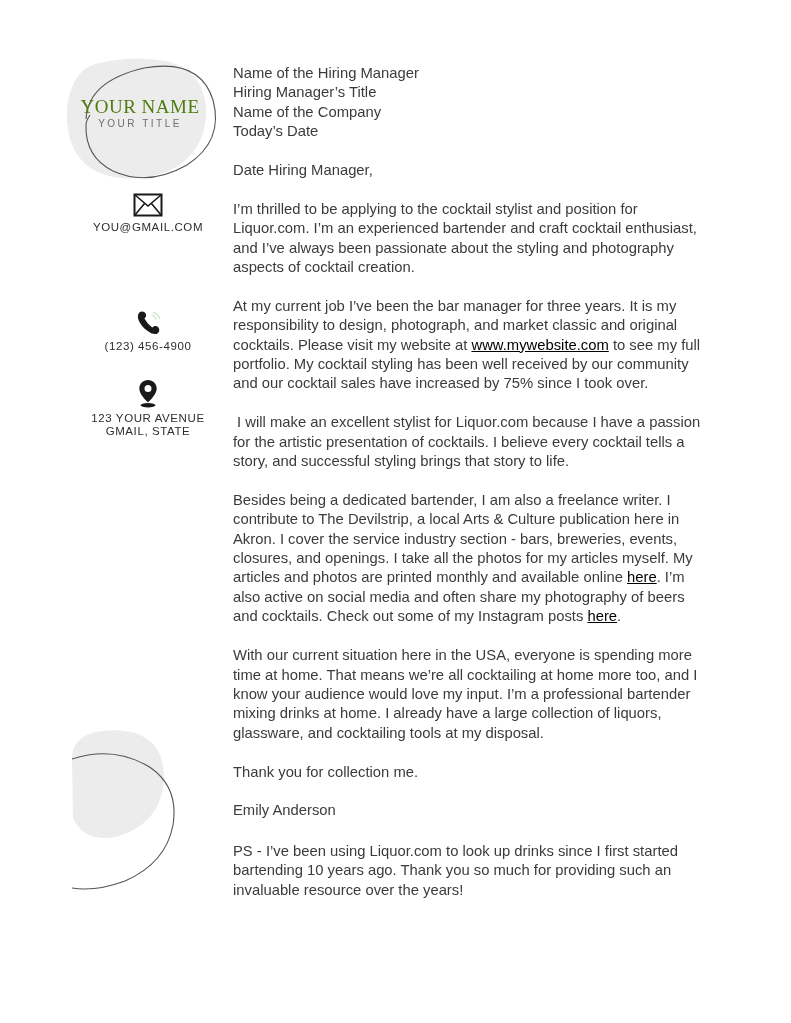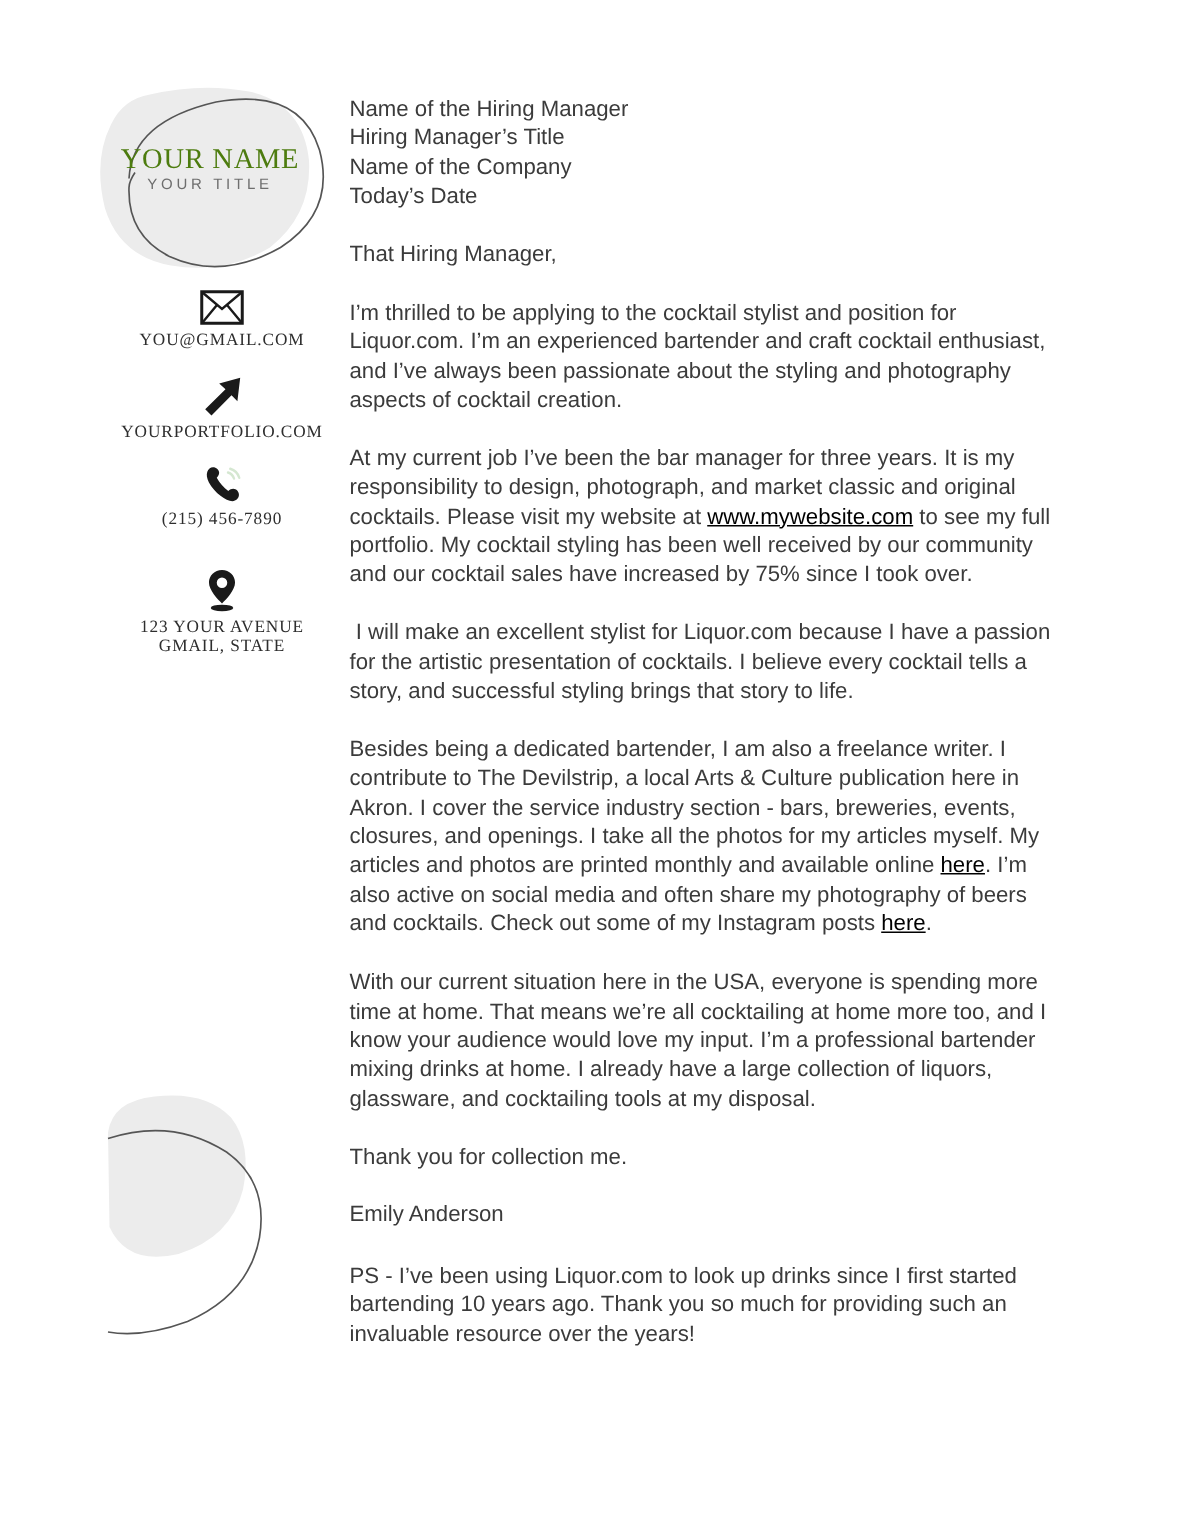--- a/index.html
+++ b/index.html
@@ -26,21 +26,21 @@
   }
   .logo-title{
     position:absolute;left:0;top:63px;width:160px;
     text-align:center;
     font-family:"Liberation Sans", sans-serif;
     font-size:10px;letter-spacing:2.5px;color:#6e6e6e;
     white-space:nowrap;
   }
   .contact-icon{display:block;margin:0 auto 4px auto;}
   .contact-text{
-    font-family:Liberation Serif, serif;
+    font-family:Liberation Sans, sans-serif;
     font-size:11.5px;letter-spacing:0.6px;color:#2e2e2e;
     line-height:13px;
   }
   
   .letter{
     position:absolute;left:233px;top:64px;width:478px;
     font-size:14.8px;line-height:19.4px;color:#3b3b3b;
   }
   .letter p{margin:0 0 19.4px 0;}
   .letter p.signature{margin-bottom:21px;}
@@ -63,46 +63,40 @@
   </div>
 
   <div class="sidebar-block" style="top:193px">
     <svg class="contact-icon" width="30" height="24" viewBox="0 0 30 24">
       <rect x="1.5" y="1.5" width="27" height="21" fill="none" stroke="#1a1a1a" stroke-width="2"></rect>
       <path d="M2,2 L15,13 L28,2 M2,22 L11.5,10.5 M28,22 L18.5,10.5" fill="none" stroke="#1a1a1a" stroke-width="1.6"></path>
     </svg>
     <div class="contact-text">YOU@GMAIL.COM</div>
   </div>
 
-  <div class="sidebar-block" style="top:250px">
-    <svg class="contact-icon" width="28" height="28" viewBox="0 0 30 30">
-      <polygon points="28,2 13,6 17.5,10.2 3,24.5 7.5,29 21.8,14.5 26,18.7" fill="#1a1a1a"></polygon>
-    </svg>
-    <div class="contact-text">YOURPORTFOLIO.COM</div>
-  </div>
 
   <div class="sidebar-block" style="top:310px">
     <svg class="contact-icon" width="28" height="26" viewBox="0 0 28 26">
       <path d="M18,5 a6,6 0 0 1 4,4 M19.5,2.5 a9,9 0 0 1 6,6" fill="none" stroke="#d5e7d1" stroke-width="1.6" stroke-linecap="round"></path>
       <path d="M8,1.5c2.2,0 4.1,1.7 4.1,3.7 0,1.2-.6,2.3-1.6,3.3 1.8,3.4 4.7,6.7 7.7,8.9 1-.9 2.1-1.5 3.3-1.5 2.1,0 3.8,1.9 3.8,4 0,2.4-2,4.2-4.4,4.2-2.2,0-5-1.3-7.9-3.6C9.9,18.3 6.9,14.8 5.2,11.5 3.9,8.8 3.5,6.4 4.2,4.5 4.8,2.7 6.3,1.5 8,1.5Z" fill="#1a1a1a"></path>
     </svg>
-    <div class="contact-text">(215) 456-7890</div>
+    <div class="contact-text">(123) 456-4900</div>
   </div>
 
   <div class="sidebar-block" style="top:379px">
     <svg class="contact-icon" width="26" height="29" viewBox="0 0 26 29">
       <path fill-rule="evenodd" d="M13,1 C8,1 4.3,4.8 4.3,9.4 c0,5 5.7,11.2 8.7,13.9 3-2.7 8.7-8.9 8.7-13.9 C21.7,4.8 18,1 13,1 Z M13,6 a3.5,3.5 0 1 1 0,7 a3.5,3.5 0 1 1 0,-7 Z" fill="#1a1a1a"></path>
       <ellipse cx="13" cy="26.3" rx="7.5" ry="2.2" fill="#1a1a1a"></ellipse>
     </svg>
     <div class="contact-text"><span>123 YOUR AVENUE</span><br><span>GMAIL, STATE</span></div>
   </div>
 
   <div class="letter">
       <p>Name of the Hiring Manager<br>Hiring Manager’s Title<br>Name of the Company<br>Today’s Date</p>
-      <p>That Hiring Manager,</p>
+      <p>Date Hiring Manager,</p>
       <p>I’m thrilled to be applying to the cocktail stylist and position for Liquor.com. I’m an experienced bartender and craft cocktail enthusiast, and I’ve always been passionate about the styling and photography aspects of cocktail creation.</p>
       <p>At my current job I’ve been the bar manager for three years. It is my responsibility to design, photograph, and market classic and original cocktails. Please visit my website at <a class="link">www.mywebsite.com</a> to see my full portfolio. My cocktail styling has been well received by our community and our cocktail sales have increased by 75% since I took over.</p>
       <p>&nbsp;I will make an excellent stylist for Liquor.com because I have a passion for the artistic presentation of cocktails. I believe every cocktail tells a story, and successful styling brings that story to life.</p>
       <p>Besides being a dedicated bartender, I am also a freelance writer. I contribute to The Devilstrip, a local Arts &amp; Culture publication here in Akron. I cover the service industry section - bars, breweries, events, closures, and openings. I take all the photos for my articles myself. My articles and photos are printed monthly and available online <a class="link">here</a>. I’m also active on social media and often share my photography of beers and cocktails. Check out some of my Instagram posts <a class="link">here</a>.</p>
       <p>With our current situation here in the USA, everyone is spending more time at home. That means we’re all cocktailing at home more too, and I know your audience would love my input. I’m a professional bartender mixing drinks at home. I already have a large collection of liquors, glassware, and cocktailing tools at my disposal.</p>
       <p>Thank you for collection me.</p>
       <p class="signature">Emily Anderson</p>
       <p>PS - I’ve been using Liquor.com to look up drinks since I first started bartending 10 years ago. Thank you so much for providing such an invaluable resource over the years!</p>
     </div>
 

